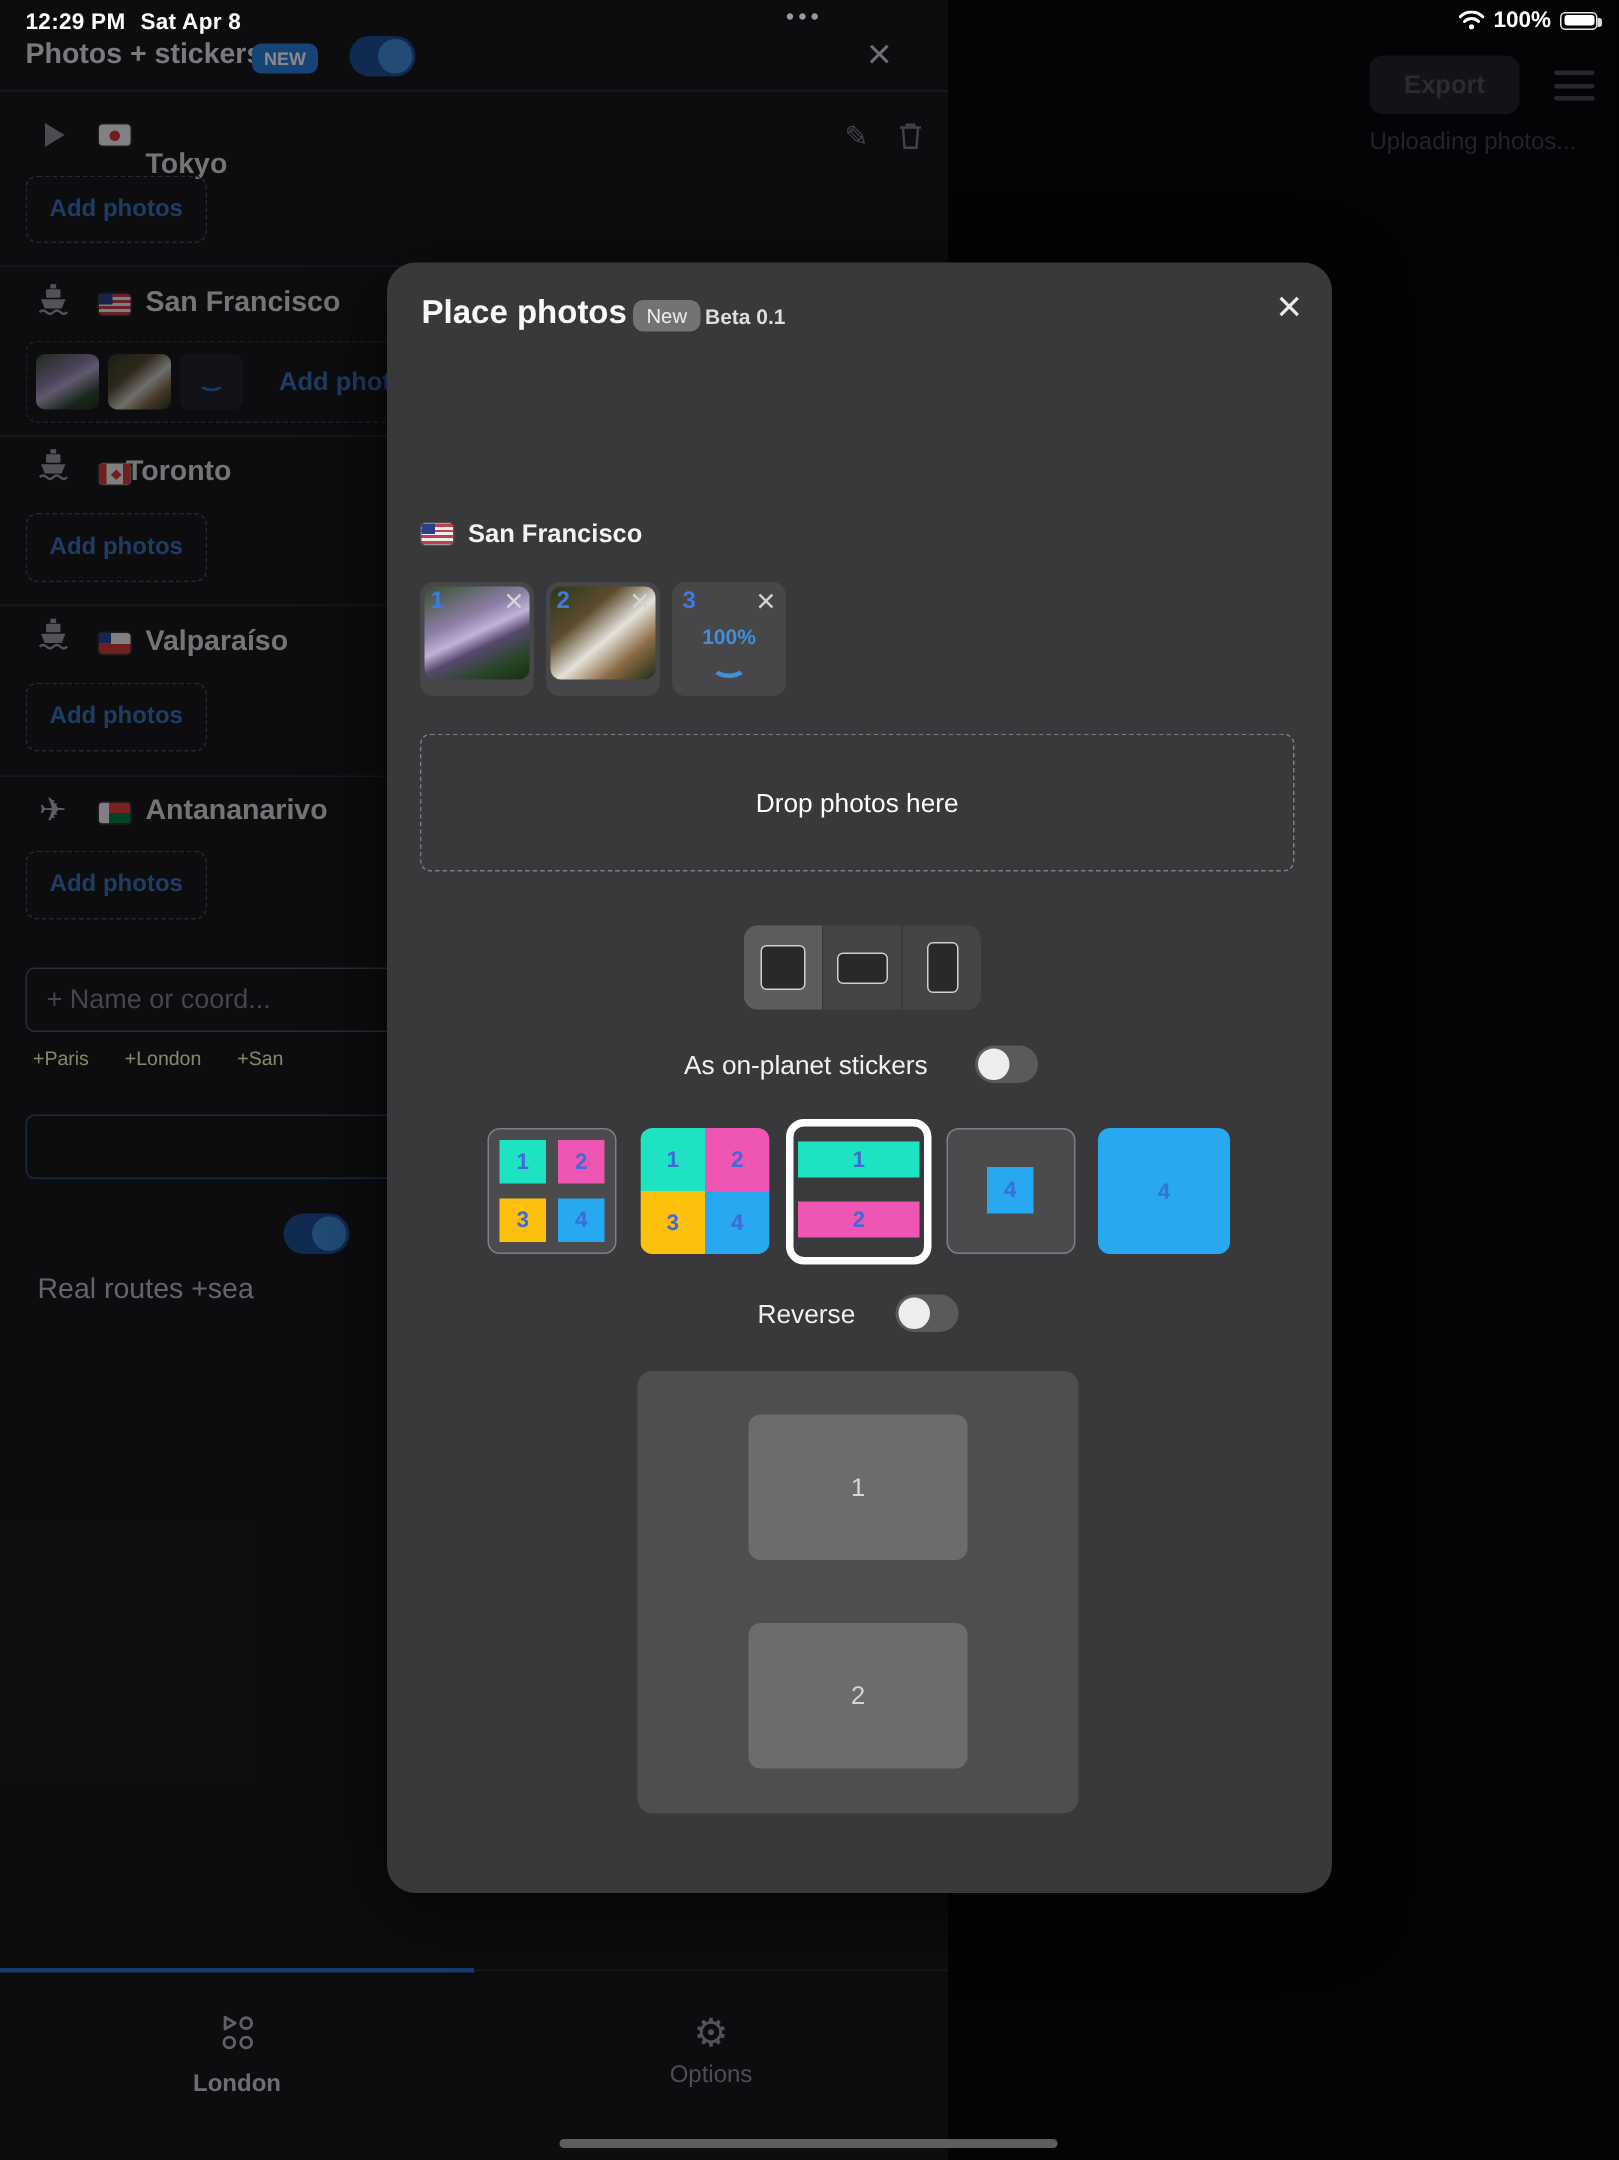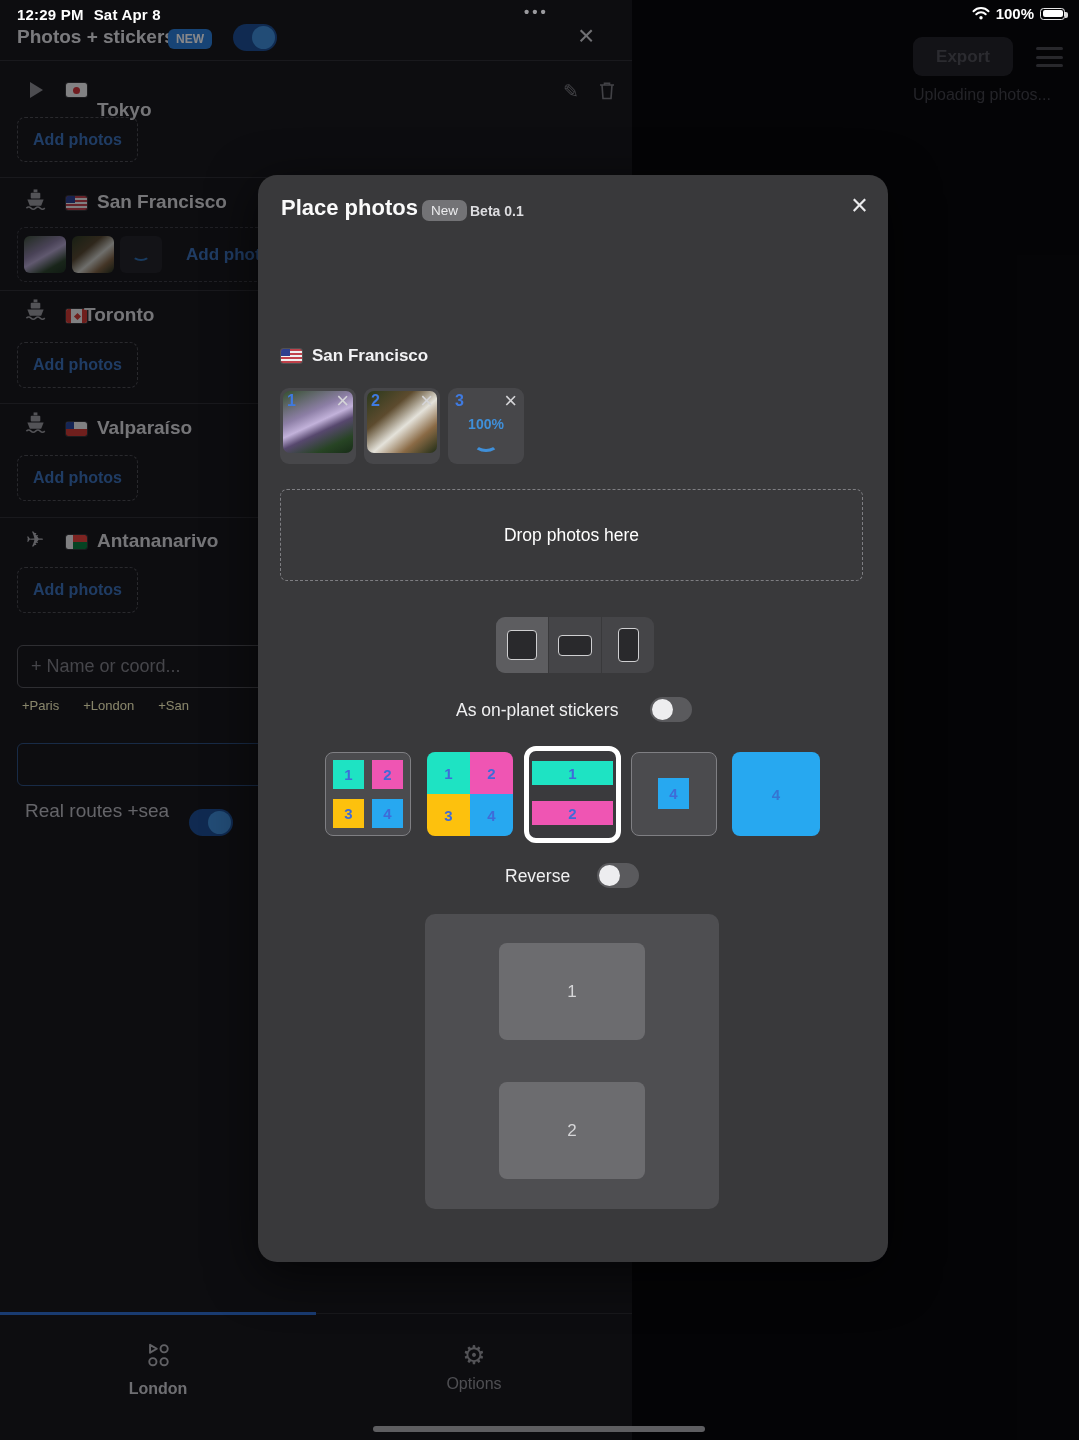--- a/index.html
+++ b/index.html
@@ -70,21 +70,21 @@
   .sf-thumb.t3 { background:#232326; display:flex; align-items:center; justify-content:center; }
   .mini-arc { width:18px; height:12px; border:2.5px solid transparent; border-bottom-color:#2f6fb0; border-radius:50%; }
   .sf-add-label { color:#3a70b8; font-size:17px; font-weight:600; margin-left:18px; white-space:nowrap; }
 
   
   .side-input { position:absolute; left:17px; width:598px; height:43px; background:transparent; border:1px solid #55555a; border-radius:6px; color:#ddd; font-size:18px; padding:0 13px; font-family:inherit; outline:none; }
   .side-input::placeholder { color:#808086; }
   .side-input.blue { border-color:#2d5080; }
   .chips { position:absolute; left:22px; top:698px; display:flex; gap:24px; }
   .chip { color:#fef9c3; font-size:13px; }
-  .real-routes-label { position:absolute; left:25px; top:800px; font-size:19px; color:#bcbcc0; }
+  .real-routes-label { position:absolute; left:25px; top:849px; font-size:19px; color:#bcbcc0; }
   #real-routes-toggle { position:absolute; left:189px; top:809px; }
 
   
   #tab-bar { position:absolute; left:0; top:1313px; width:632px; height:127px; border-top:1px solid #2c2c2f; }
   #tab-active-line { position:absolute; left:0; top:-2px; width:316px; height:3px; background:#2f6fd0; }
   .tab { position:absolute; top:28px; width:200px; text-align:center; }
   .tab-route { left:58px; }
   .tab-options { left:374px; }
   .tab-label { margin-top:7px; font-size:16px; }
   .tab-route .tab-label { color:#cfcfd2; font-weight:600; }

